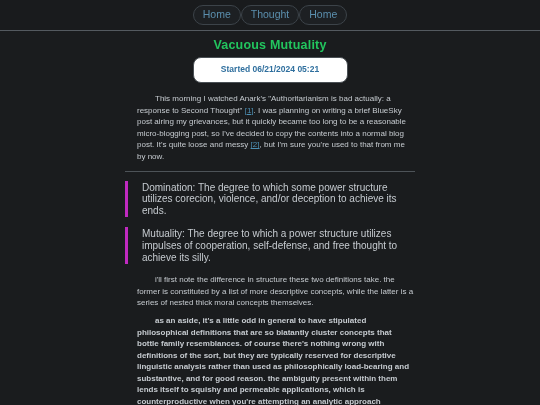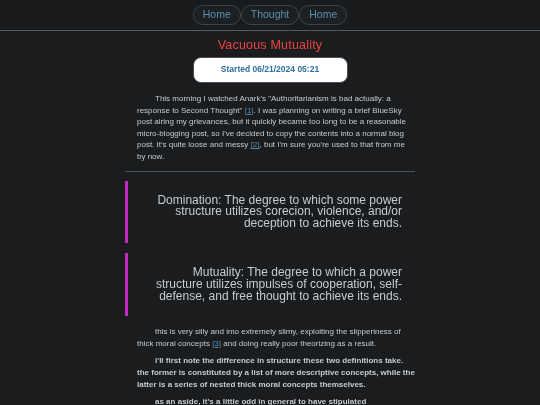--- a/index.html
+++ b/index.html
@@ -36,23 +36,23 @@
     white-space: nowrap;
     cursor: pointer;
   }
 
   
   .page {
     padding: 0;
   }
   .post-title {
     text-align: center;
-    color: #ef4444;
+    color: #22c55e;
     font-size: 12.5px;
-    font-weight: normal;
+    font-weight: bold;
     margin: 7px 0 5px 0;
     letter-spacing: 0.2px;
   }
 
   .meta-box {
     width: 155px;
     margin: 0 auto;
     border: 1px solid #4a5055;
     border-radius: 8px;
     background: #ffffff;
@@ -93,26 +93,25 @@
     border-top: 1px solid #4d5358;
     margin: 8px 0 9px 0;
   }
 
   blockquote.quote {
     margin: 0 0 10px 0;
     padding: 1px 0 1px 14px;
     border-left: 3px solid #c02ac0;
   }
   blockquote.quote p {
-    font-size: 12px;
+    font-size: 10px;
     line-height: 11.6px;
     color: #c6cbd0;
-    margin: 13px;
+    margin: 0;
     text-indent: 0;
-    text-align: right;
   }
   .after-quotes { margin-top: 9px; }
   .para + .para { margin-top: 6px; font-weight: bold; }
 </style>
 </head>
 <body>
 
 <div class="nav-bar">
   <span class="nav-pill">Home</span>
   <span class="nav-pill">Thought</span>
@@ -131,23 +130,22 @@
 
     <p class="para"><span>This morning I watched Anark's "Authoritarianism is bad actually: a response to Second Thought" </span><a class="ref">[1]</a><span>. I was planning on writing a brief BlueSky post airing my grievances, but it quickly became too long to be a reasonable micro-blogging post, so I've decided to copy the contents into a normal blog post. It's quite loose and messy </span><a class="ref">[2]</a><span>, but I'm sure you're used to that from me by now.</span></p>
 
     <hr class="divider">
 
     <blockquote class="quote">
       <p>Domination: The degree to which some power structure utilizes corecion, violence, and/or deception to achieve its ends.</p>
     </blockquote>
 
     <blockquote class="quote">
-      <p>Mutuality: The degree to which a power structure utilizes impulses of cooperation, self-defense, and free thought to achieve its ends.</p>
+      <p>Mutuality: The degree to which a power structure utilizes impulses of cooperation, self-defense, and free thought to achieve its silly.</p>
     </blockquote>
 
-    <p class="para after-quotes"><span>this is very silly and imo extremely slimy, exploiting the slipperiness of thick moral concepts </span><a class="ref">[3]</a><span> and doing really poor theorizing as a result.</span></p>
 
     <p class="para">i'll first note the difference in structure these two definitions take. the former is constituted by a list of more descriptive concepts, while the latter is a series of nested thick moral concepts themselves.</p>
 
     <p class="para"><span>as an aside, it's a little odd in general to have stipulated philosophical definitions that are so blatantly cluster concepts that bottle family resemblances. of course there's nothing wrong with definitions of the sort, but they are typically reserved for descriptive linguistic analysis rather than used as philosophically load-bearing and substantive, and for good reason. the ambiguity present within them lends itself to squishy and permeable applications, which is counterproductive when you're attempting an analytic approach </span></p>
 
   </div>
 </div>
 
 </body></html>

